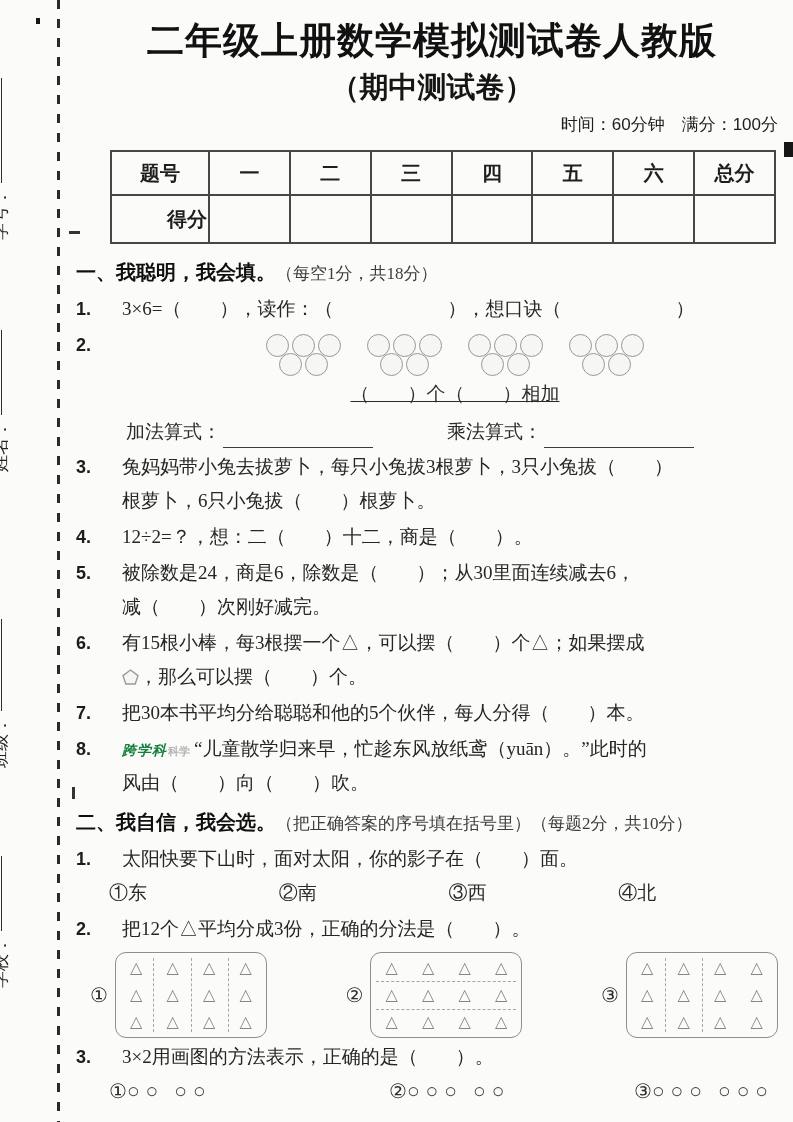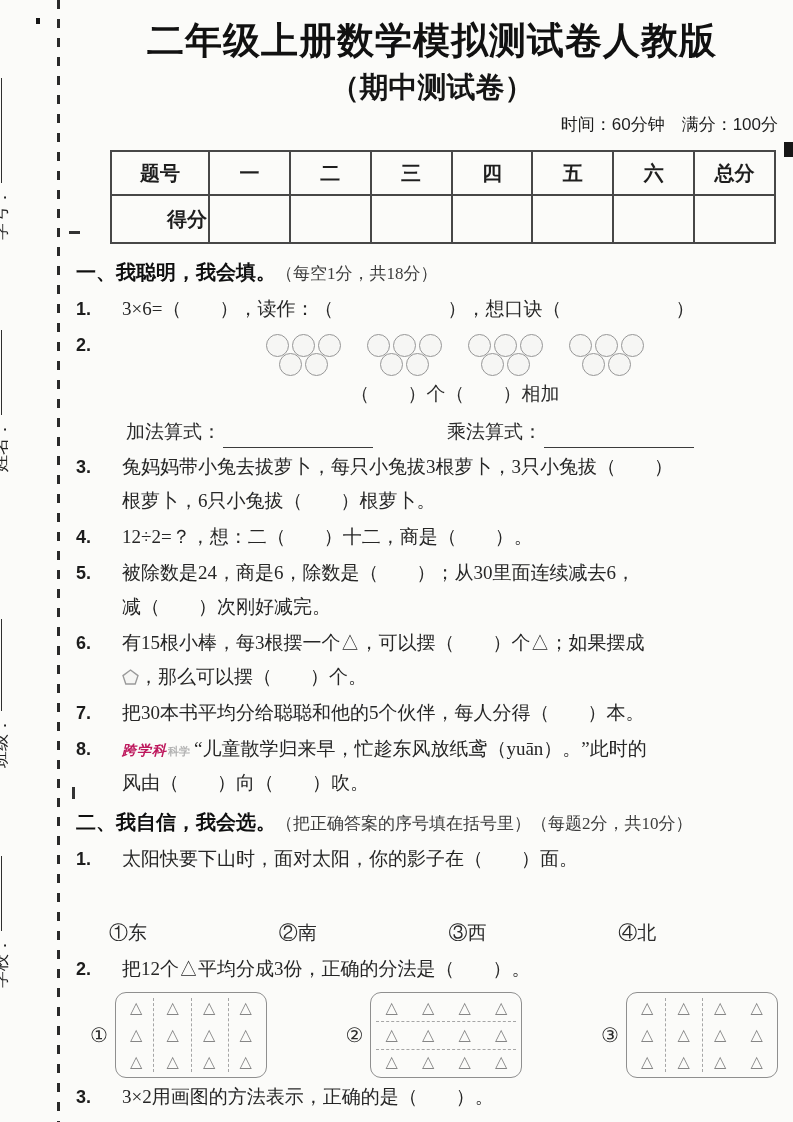--- a/index.html
+++ b/index.html
@@ -29,30 +29,30 @@
   .sec-note{font:400 17px/32px "Liberation Serif",serif;color:#3c3c3c;}
   .q{display:flex;margin-top:2px;}
   .qmark{flex:0 0 30px;font:700 18px/34px "Liberation Sans",sans-serif;color:#1c1c1c;}
   .qbody{flex:1;min-width:0;margin-left:16px;}
   .qline{font:19px/34px "Liberation Serif",serif;color:#262626;}
   
   .circles-row{display:flex;justify-content:center;gap:26px;margin-top:6px;}
   .cgrp .r{display:flex;gap:3px;justify-content:center;}
   .cgrp .r2{margin-top:-4px;}
   .circ{width:21px;height:21px;border:1.6px solid #979797;border-radius:50%;background:#f6f6f4;}
-  .cap{ text-align:center;font:19px/32px "Liberation Serif",serif;margin-top:2px;}
+  .cap{ text-align:center;font:19px/32px "Liberation Serif",serif;margin-top:2px;text-decoration:underline;}
   .eq-row{display:flex;align-items:flex-end;margin-top:6px;padding-left:4px;font:19px/32px "Liberation Serif",serif;}
   .u-line{display:inline-block;width:150px;border-bottom:1.7px solid #3b3b3b;height:4px;margin-left:2px;}
   .eq-sep{width:74px;}
   
-  .badge-b{font:italic 700 14px/14px "Liberation Sans",sans-serif;color:#be185d;letter-spacing:1px;}
+  .badge-b{font:italic 700 14px/14px "Liberation Sans",sans-serif;color:#15803d;letter-spacing:1px;}
   .badge-s{font:700 11px/11px "Liberation Sans",sans-serif;color:#b3b3b3;margin:0 4px 0 1px;}
   .penta{display:inline-block;vertical-align:-2px;}
   
-  .opt-row{display:flex;padding-left:33px;font:19px/34px "Liberation Serif",serif;margin-top:40px;}
+  .opt-row{display:flex;padding-left:33px;font:19px/34px "Liberation Serif",serif;}
   .opt-row span{width:178px;}
   .triopt-row{display:flex;justify-content:space-between;width:688px;padding-left:14px;margin-top:6px;}
   .tri-opt{display:flex;align-items:center;gap:7px;}
   .copt-marker{font:20px/20px "Liberation Serif",serif;color:#2d2d2d;}
   .tri-box{position:relative;display:grid;width:152px;height:86px;border:1.7px solid #8f8f8f;
            border-radius:11px;align-items:center;justify-items:center;padding:2px;box-sizing:border-box;}
   .tri{font-size:16px;line-height:1;color:#868686;}
   .dv{position:absolute;}
   .dv.v{top:5px;bottom:5px;border-left:1.6px dashed #a6a6a6;}
   .dv.h{left:5px;right:5px;border-top:1.6px dashed #a6a6a6;}

